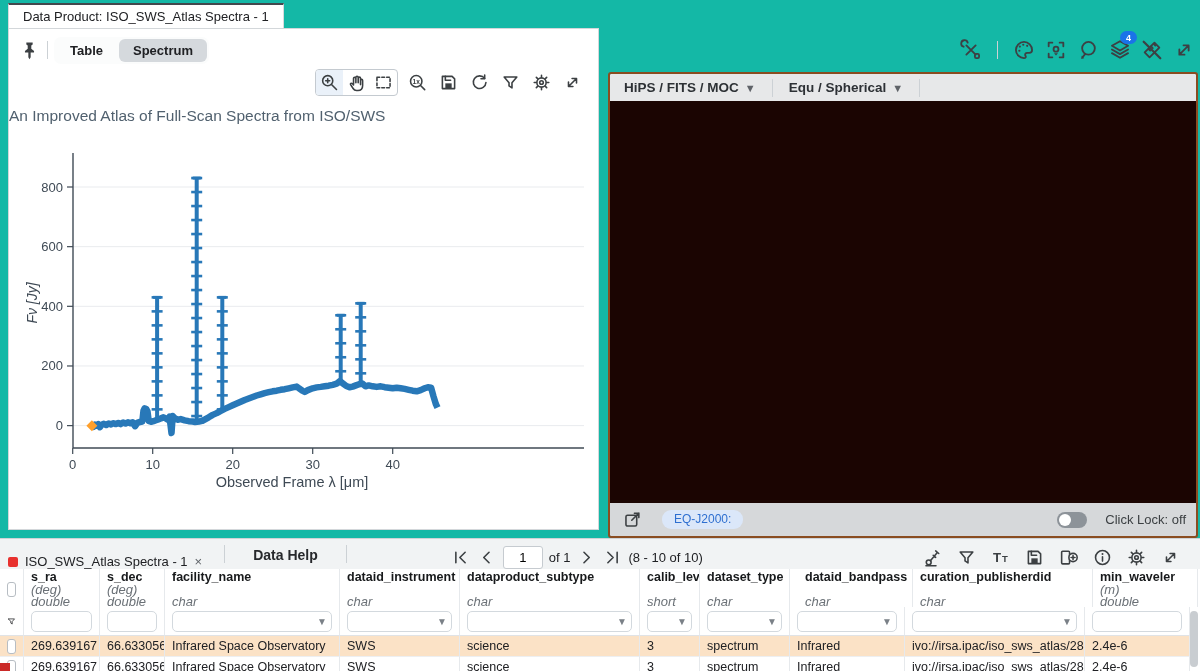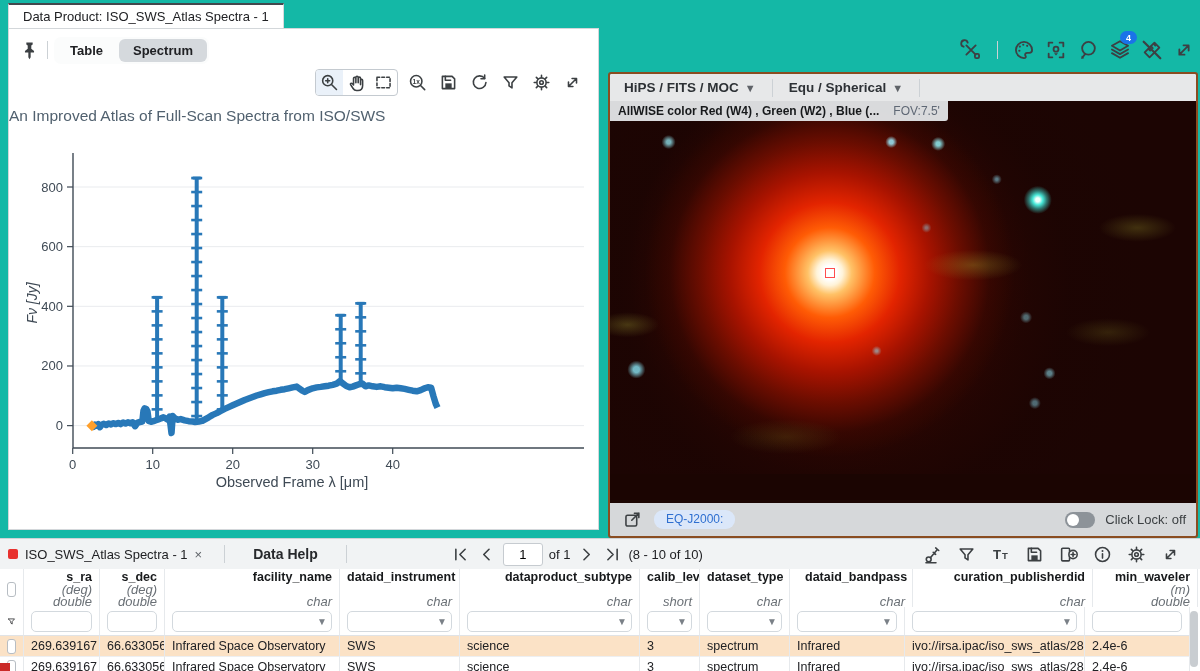--- a/index.html
+++ b/index.html
@@ -54,43 +54,43 @@
       radial-gradient(ellipse 45px 18px at 3% 60%, rgba(170,170,55,.3), transparent 70%),
       radial-gradient(ellipse 80px 25px at 30% 90%, rgba(140,140,35,.18), transparent 70%),
       radial-gradient(ellipse 60px 20px at 85% 62%, rgba(150,150,40,.2), transparent 70%),
       radial-gradient(circle 190px at 37.5% 46%, #ffffff 0 7px, #fff3d8 13px, #ffc267 22px, #ff5c05 45px, #e32400 70px, #a81300 100px, rgba(125,15,0,.8) 130px, rgba(75,9,0,.45) 160px, rgba(45,6,0,.2) 185px, transparent 200px),
       radial-gradient(circle 320px at 40% 50%, rgba(60,8,2,.8), rgba(30,4,2,.3) 70%, transparent 100%);
     background-color:#1c0503;}
   .img-caption{position:absolute;left:0;top:0;background:rgba(225,227,229,.96);color:#17191b;font-size:12px;font-weight:bold;
                padding:3px 8px;display:flex;gap:14px;align-items:center;border-radius:0 0 3px 0;}
   .img-caption .fov{color:#5f6875;font-weight:normal;}
   .red-marker{position:absolute;left:37.5%;top:46%;width:8px;height:8px;margin:-5px 0 0 -5px;border:1.5px solid #ff4d4d;background:transparent;}
-  .cov-bottom{position:absolute;left:0;bottom:0;width:100%;height:33px;background:#d6d8da;display:flex;align-items:center;gap:10px;padding:0 10px;box-sizing:border-box;}
+  .cov-bottom{position:absolute;left:0;bottom:0;width:100%;height:33px;background:#d6d8da;display:flex;align-items:center;gap:18px;padding:0 10px;box-sizing:border-box;}
   .coord-pill{background:#dbe7f9;color:#2e6fd0;font-size:12px;padding:2px 12px 3px;border-radius:9px;}
   .toggle-pill{width:30px;height:16px;border-radius:9px;background:#8d9399;position:relative;cursor:pointer;}
   .toggle-pill::after{content:"";position:absolute;left:2px;top:2px;width:12px;height:12px;border-radius:50%;background:#fff;}
   .clicklock{font-size:13px;color:#3c4043;}
   
   .bottom{position:absolute;left:0;top:538px;width:1200px;height:133px;background:#fff;border-top:1px solid #cfd3d6;}
-  .bt-controls{position:absolute;left:0;top:0;width:100%;height:30px;background:#f1f3f4;display:flex;align-items:center;padding:0 8px;box-sizing:border-box;gap:8px;}
+  .bt-controls{position:absolute;left:0;top:0;width:100%;height:30px;background:#f1f3f4;display:flex;align-items:flex-end;padding:0 8px;box-sizing:border-box;gap:8px;}
   .bt-tab{display:flex;align-items:center;gap:7px;font-size:13px;color:#202124;padding-right:8px;}
   .reddot{width:10px;height:10px;background:#e8312e;border-radius:2px;}
   .closex{color:#5f6368;font-size:13px;cursor:pointer;}
   .btn-peach{background:#fcebd4;border:none;border-radius:4px;padding:6px 18px;font-size:14px;font-weight:bold;color:#27292c;cursor:pointer;font-family:inherit;}
   .btn-flat{background:none;border:none;padding:6px 14px;font-size:14px;font-weight:bold;color:#27292c;cursor:pointer;font-family:inherit;}
   .pager{display:flex;align-items:center;gap:6px;margin-left:90px;font-size:13px;color:#202124;}
   .pager .icon{width:20px;height:20px;}
   .page-input{width:34px;height:19px;border:1px solid #c6cbd0;border-radius:3px;text-align:center;font-size:13px;font-family:inherit;background:#fff;}
   .bt-icons{margin-left:auto;display:flex;align-items:center;gap:10px;padding-right:10px;}
   
   .grid{position:absolute;left:0;top:30px;width:1200px;height:103px;overflow:hidden;font-size:12.5px;}
   .g-row{display:flex;width:1192px;}
   .g-cell{box-sizing:border-box;border-right:1px solid #e6e9ec;padding:0 7px;overflow:hidden;white-space:nowrap;flex:none;}
   .g-head{align-items:flex-start;background:#fff;}
-  .g-head .g-cell{text-align:right;padding-top:2px;height:38px;}
+  .g-head .g-cell{text-align:left;padding-top:2px;height:38px;}
   .h-name{font-weight:bold;font-size:12.5px;color:#17191b;line-height:13px;}
   .h-sub{font-size:13px;color:#6a7076;line-height:12px;font-style:italic;}
   .g-filter .g-cell{height:29px;display:flex;align-items:center;border-bottom:1px solid #e0e3e6;}
   .f-input{flex:1;height:19px;border:1px solid #d3d9de;border-radius:5px;background:#fff;display:flex;align-items:center;justify-content:flex-end;padding-right:4px;color:#7a8087;font-size:10px;}
   .g-data .g-cell{height:21px;line-height:21px;border-bottom:1px solid #edeff1;}
   .g-data.hl .g-cell{background:#fbe2c6;}
   .checkcell{width:24px;display:flex;align-items:center;justify-content:center;}
   .cbox{width:13px;height:13px;border:1px solid #b7bdc3;border-radius:3px;background:#fff;}
   .vscroll{position:absolute;right:2px;top:72px;width:8px;height:56px;background:#c9cdd1;border-radius:4px;}
   .row2-red{position:absolute;left:0;top:124px;width:10px;height:9px;background:#ca2a28;}
@@ -334,27 +334,20 @@
           <span class="caret">▼</span>
       </div>
       <span class="vdiv"></span>
       <div class="cov-drop">
         <span>Equ / Spherical</span>
           <span class="caret">▼</span>
       </div>
       <span class="vdiv"></span>
     </div>
 
-    <div class="cov-img">
-      <div class="img-caption">
-        <span>AllWISE color Red (W4) , Green (W2) , Blue (...</span>
-        <span class="fov">FOV:7.5'</span>
-      </div>
-      <div class="red-marker"></div>
-    </div>
 
     <div class="cov-bottom">
       <span class="icon">
           <svg viewBox="0 0 18 18" fill="none" stroke="currentColor" stroke-width="1.5" stroke-linecap="round" stroke-linejoin="round">
             <rect x="2.8" y="5" width="10.2" height="10.2" rx="1.5"></rect>
             <path d="M8.3 9.7 15 3M10.8 3H15v4.2"></path>
           </svg>
         </span>
       <span class="coord-pill">EQ-J2000:</span>
       <span style="flex:1"></span>

